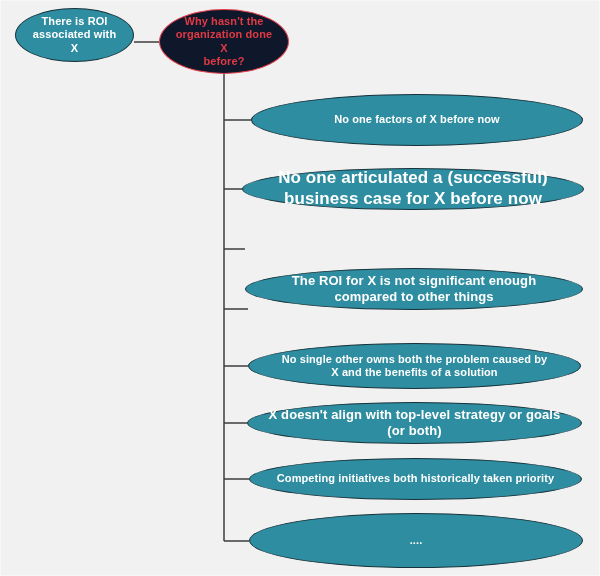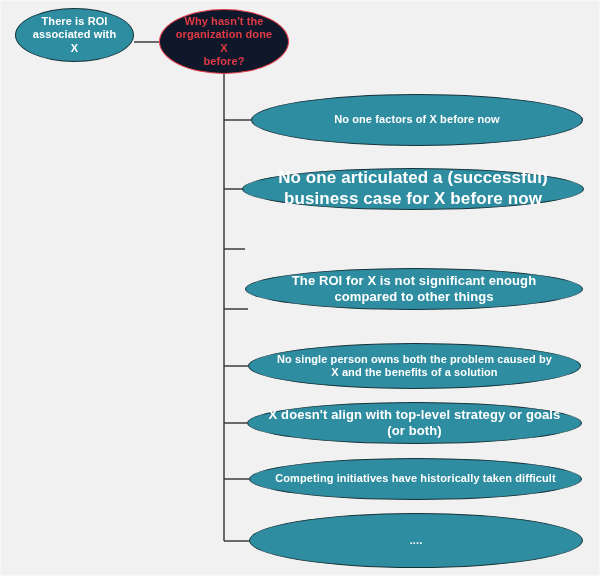--- a/index.html
+++ b/index.html
@@ -98,29 +98,29 @@
   <div class="node node-teal" style="left:241px; top:167px; width:342px; height:42px; font-size:17px;">
     <span class="node-label">No one articulated a (successful) business case for X before now</span>
   </div>
 
   <div class="node node-teal" style="left:244px; top:227px; width:338px; height:42px; font-size:13px;margin-top:40px;">
     <span class="node-label">The ROI for X is not significant enough compared to other things</span>
   </div>
 
 
   <div class="node node-teal" style="left:247px; top:342px; width:333px; height:46px; font-size:11px;">
-    <span class="node-label">No single person owns both the problem caused by
+    <span class="node-label">No single other owns both the problem caused by
 X and the benefits of a solution</span>
   </div>
 
   <div class="node node-teal" style="left:246px; top:401px; width:335px; height:42px; font-size:13px;">
     <span class="node-label">X doesn't align with top-level strategy or goals (or both)</span>
   </div>
 
   <div class="node node-teal" style="left:248px; top:457px; width:333px; height:42px; font-size:11px;">
-    <span class="node-label">Competing initiatives have historically taken difficult</span>
+    <span class="node-label">Competing initiatives both historically taken priority</span>
   </div>
 
   <div class="node node-teal" style="left:248px; top:512px; width:334px; height:55px; font-size:11px;">
     <span class="node-label">....</span>
   </div>
 
 </div>
 
 </body></html>

